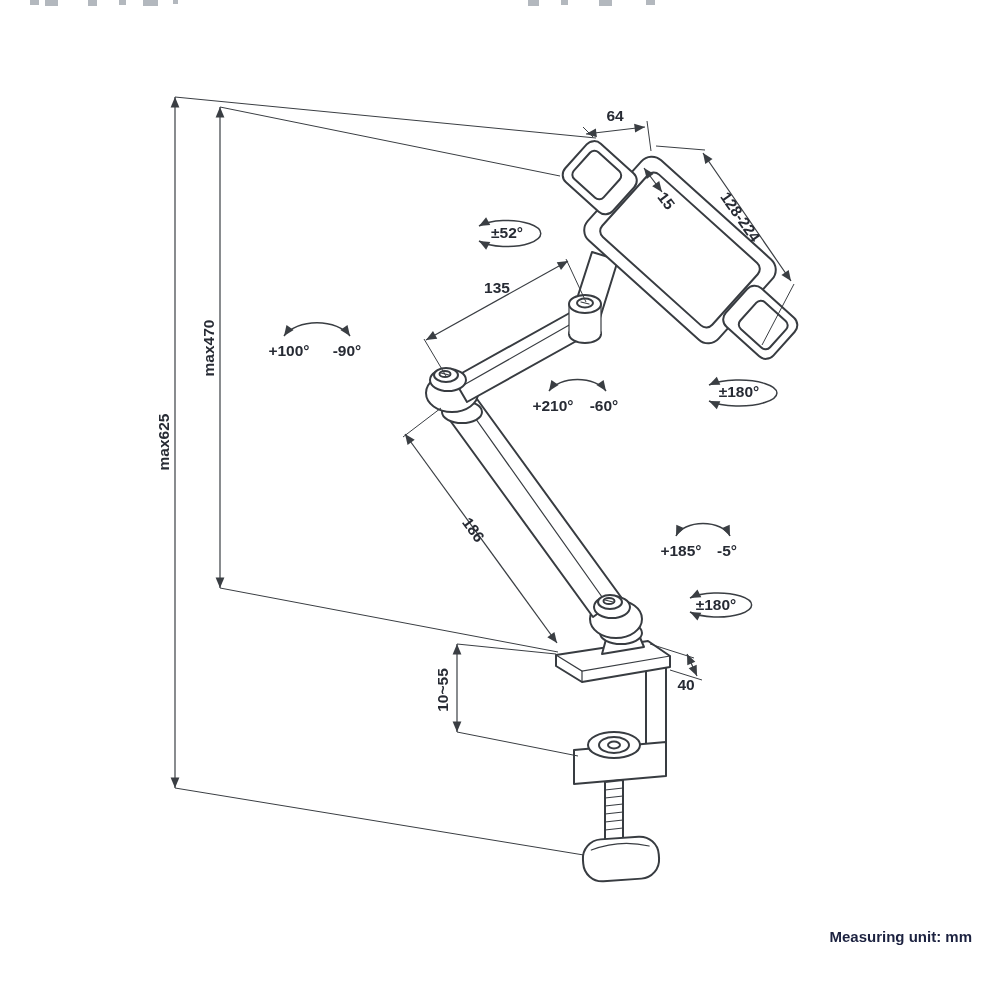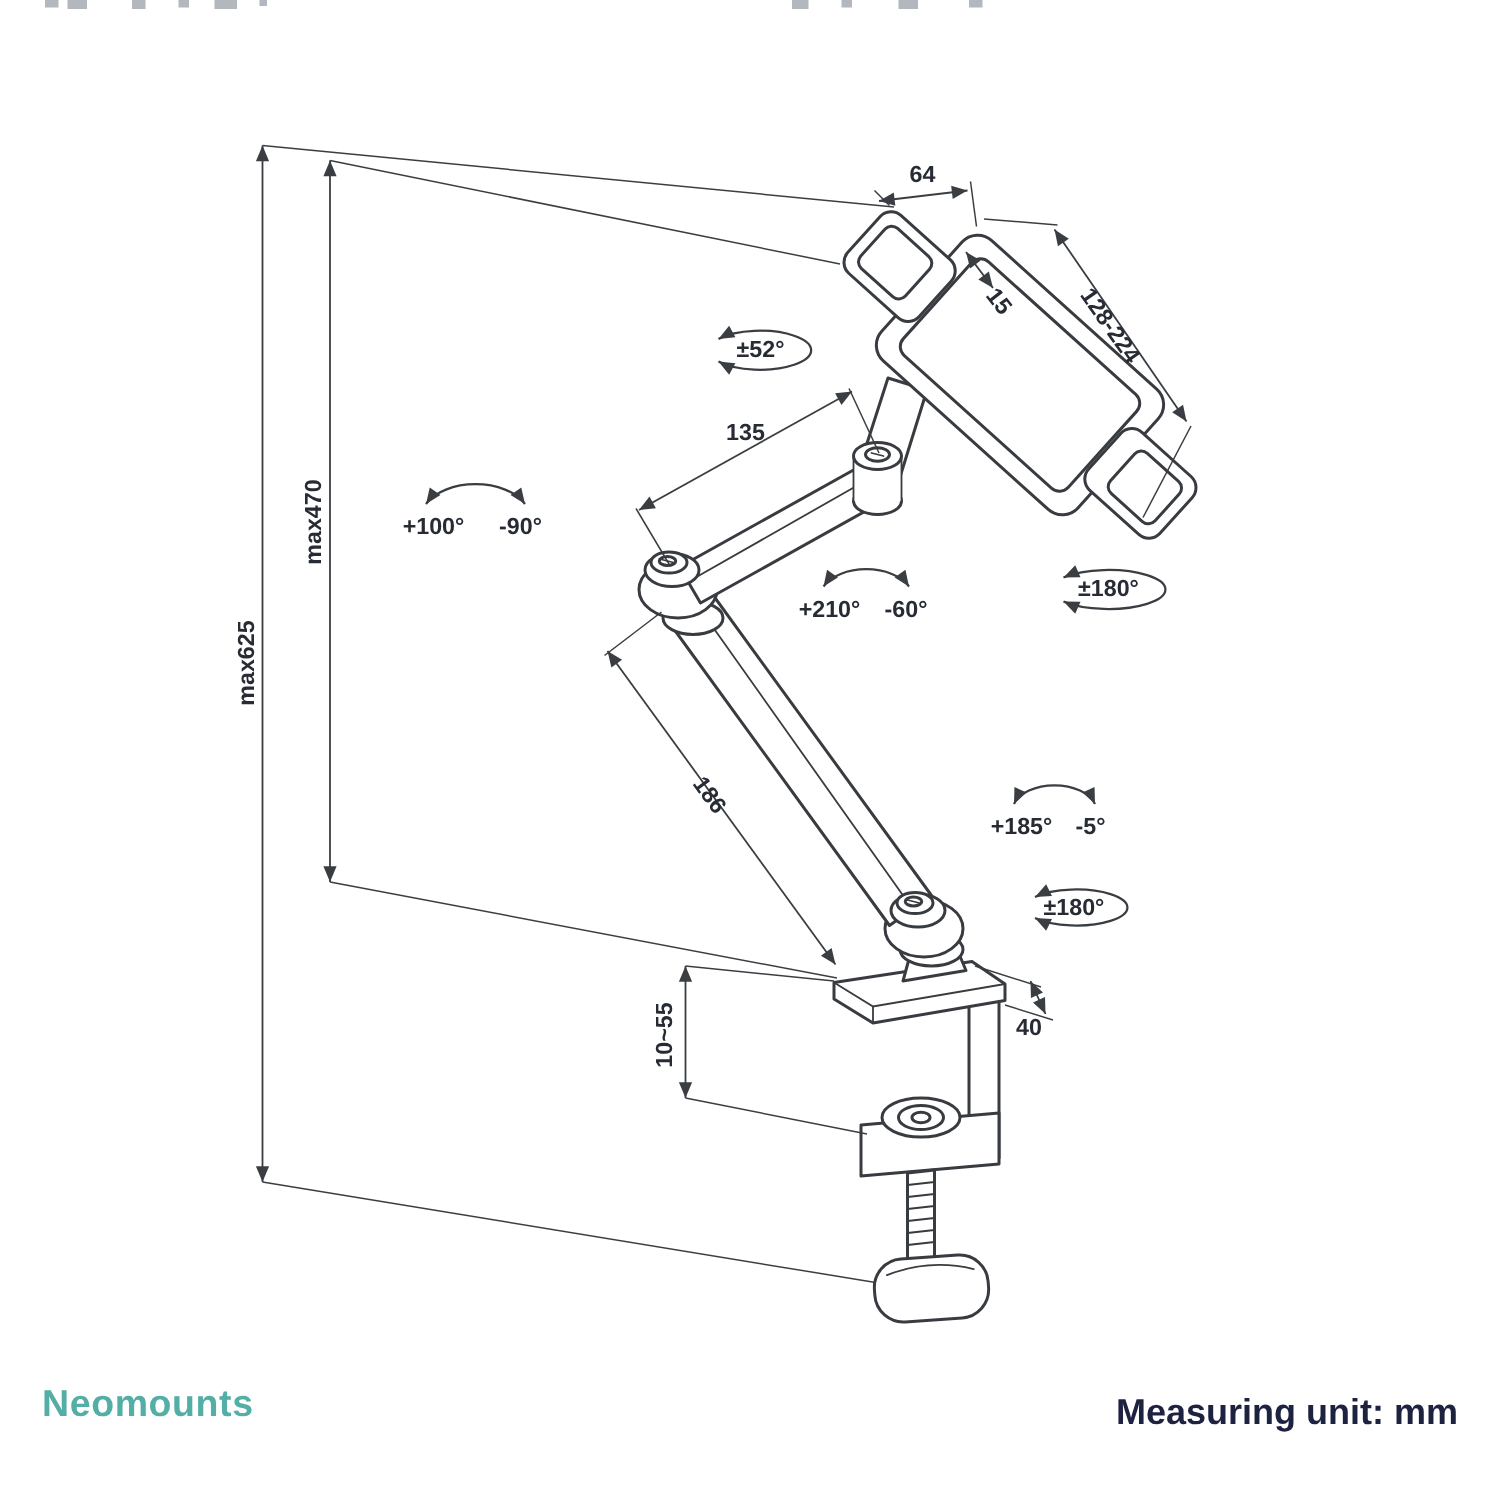--- a/index.html
+++ b/index.html
@@ -9,21 +9,21 @@
   .dim{stroke:#3a3e43;stroke-width:1.2;fill:none;}
   .ext{stroke:#3a3e43;stroke-width:1;fill:none;}
   .arc{stroke:#3a3e43;stroke-width:1.5;fill:none;}
   .prod{stroke:#383c41;stroke-width:2;fill:#ffffff;stroke-linejoin:round;stroke-linecap:round;}
   .prod-thin{stroke:#383c41;stroke-width:1.2;fill:none;stroke-linecap:round;}
   .txt{font-family:"Liberation Sans",sans-serif;font-size:15.5px;font-weight:600;
        fill:#272b34;text-anchor:middle;}
   .artifact{fill:#9aa0a8;opacity:.75;}
   .brand{position:absolute;left:28px;top:922px;font-size:25px;font-weight:600;
          color:#53aea6;letter-spacing:.4px;}
-  .unit{position:absolute;right:28px;top:928px;font-size:24px;font-weight:700;color:#1c2240;}
+  .unit{position:absolute;right:28px;top:928px;font-size:15px;font-weight:700;color:#1c2240;}
 </style>
 </head>
 <body>
 
 <div class="stage">
 <svg width="1000" height="1000" viewBox="0 0 1000 1000">
   <defs>
     <marker id="ah" viewBox="0 0 10 10" refX="10" refY="5" markerWidth="11" markerHeight="11" orient="auto-start-reverse" markerUnits="userSpaceOnUse">
       <path d="M0.5,1 L10,5 L0.5,9 Z" fill="#3a3e43"></path>
     </marker>
@@ -185,15 +185,14 @@
 
     <path class="arc" d="M676,536 A28,17 0 0 1 730,536" marker-start="url(#ah)" marker-end="url(#ah)"></path>
     <text class="txt" x="681" y="556">+185°</text>
     <text class="txt" x="727" y="556">-5°</text>
 
     <path class="arc" d="M690,598 A34,12 0 1 1 690,612" marker-start="url(#ah)" marker-end="url(#ah)"></path>
     <text class="txt" x="716" y="610">±180°</text>
   </g>
 </svg>
 
-<div class="brand">Neomounts</div>
 <div class="unit">Measuring unit: mm</div>
 </div>
 
 </body></html>

